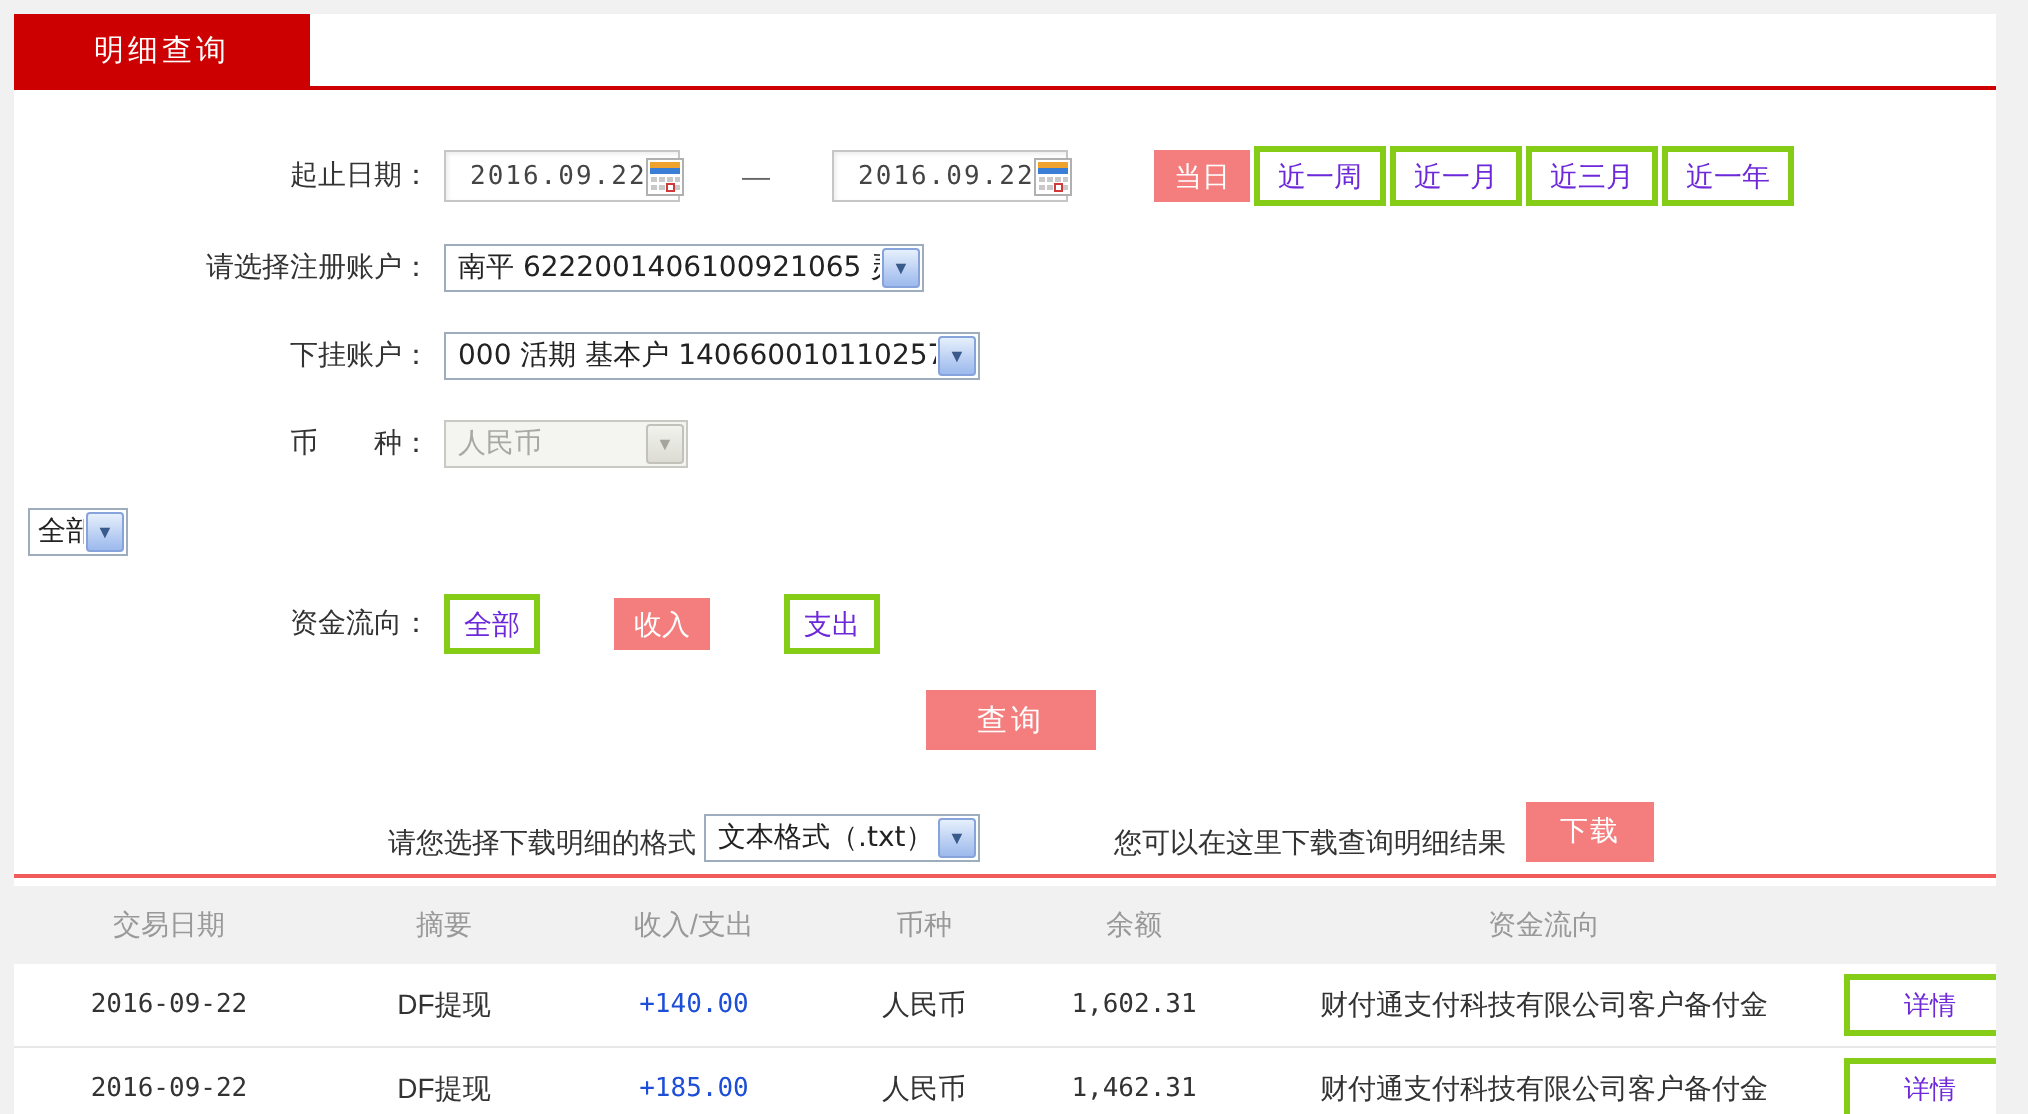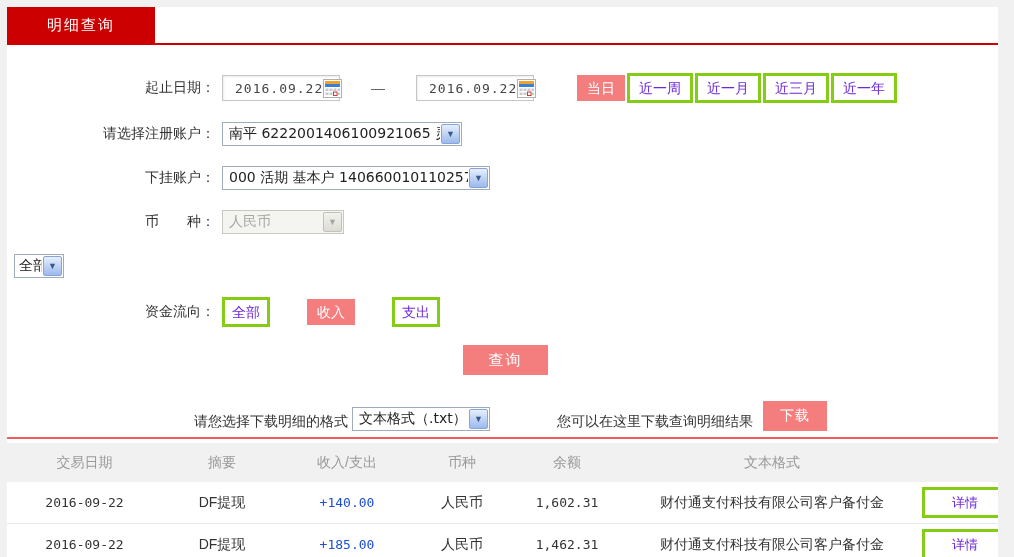--- a/index.html
+++ b/index.html
@@ -254,21 +254,21 @@
 
   <div class="table-wrap">
     <div class="table-topline"></div>
 
     <div class="trow thead">
       <div class="cell c1">交易日期</div>
       <div class="cell c2">摘要</div>
       <div class="cell c3">收入/支出</div>
       <div class="cell c4">币种</div>
       <div class="cell c5">余额</div>
-      <div class="cell c6">文本格式</div>
+      <div class="cell c6">资金流向</div>
       <div class="cell c7"></div>
     </div>
 
     <div class="trow tbody-row">
       <div class="cell c1 mono">2016-09-22</div>
       <div class="cell c2">DF提现</div>
       <div class="cell c3 mono amount-pos">+140.00</div>
       <div class="cell c4">人民币</div>
       <div class="cell c5 mono">1,602.31</div>
       <div class="cell c6">财付通支付科技有限公司客户备付金</div>

